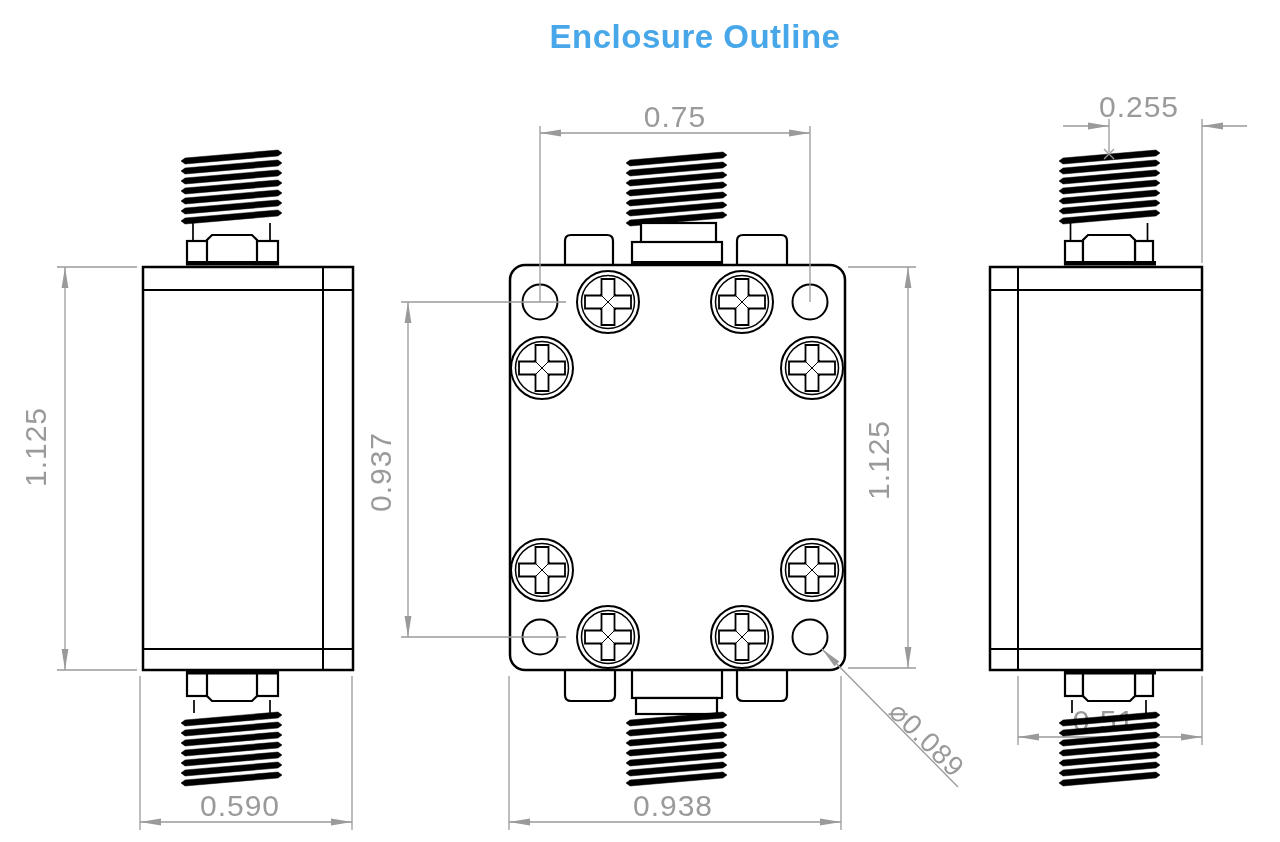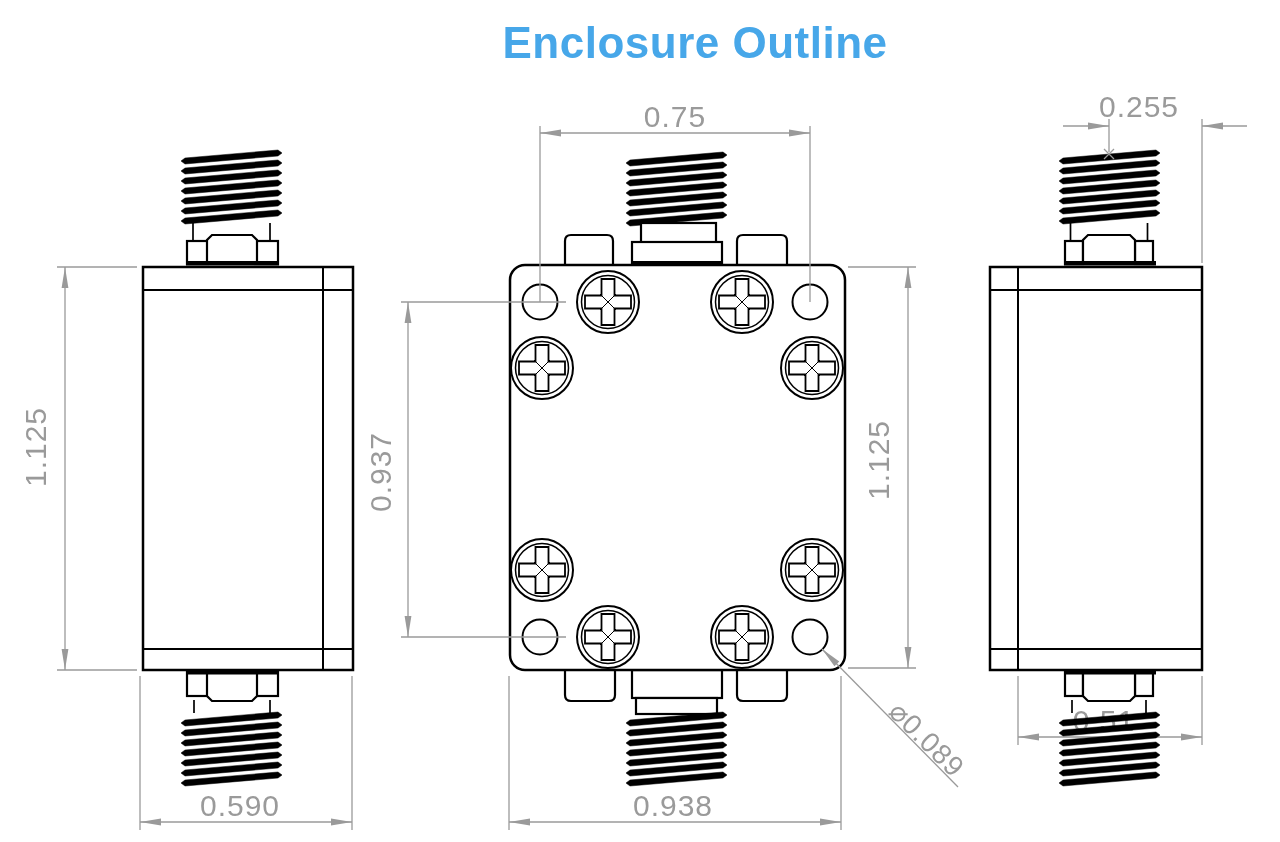--- a/index.html
+++ b/index.html
@@ -1,19 +1,19 @@
 <!DOCTYPE html>
 <html><head>
 <meta charset="utf-8">
 <style>
   html,body{margin:0;padding:0}
   body{width:1280px;height:842px;background:#ffffff;position:relative;overflow:hidden;
        font-family:"Liberation Sans",sans-serif}
   .title{position:absolute;top:18px;left:695px;transform:translateX(-50%);
-         font-size:44px;font-weight:bold;color:#47a7e9;letter-spacing:.5px;white-space:nowrap}
+         font-size:33px;font-weight:bold;color:#47a7e9;letter-spacing:.5px;white-space:nowrap}
   svg{position:absolute;left:0;top:0}
   .ol{stroke:#000;stroke-width:2.2;fill:#fff}
   .ol25{stroke:#000;stroke-width:2.5;fill:#fff}
   .lnb{stroke:#000;stroke-width:2;fill:none}
   .lnt{stroke:#000;stroke-width:1.7;fill:none}
   .hair{stroke:#000;stroke-width:1;fill:none}
   .thr{fill:#000;stroke:#000;stroke-width:.5}
   .heavy{fill:#000;stroke:none}
   .dim{stroke:#9a9a9a;stroke-width:1.3;fill:none}
   .dimfill{fill:#9a9a9a;stroke:none}

